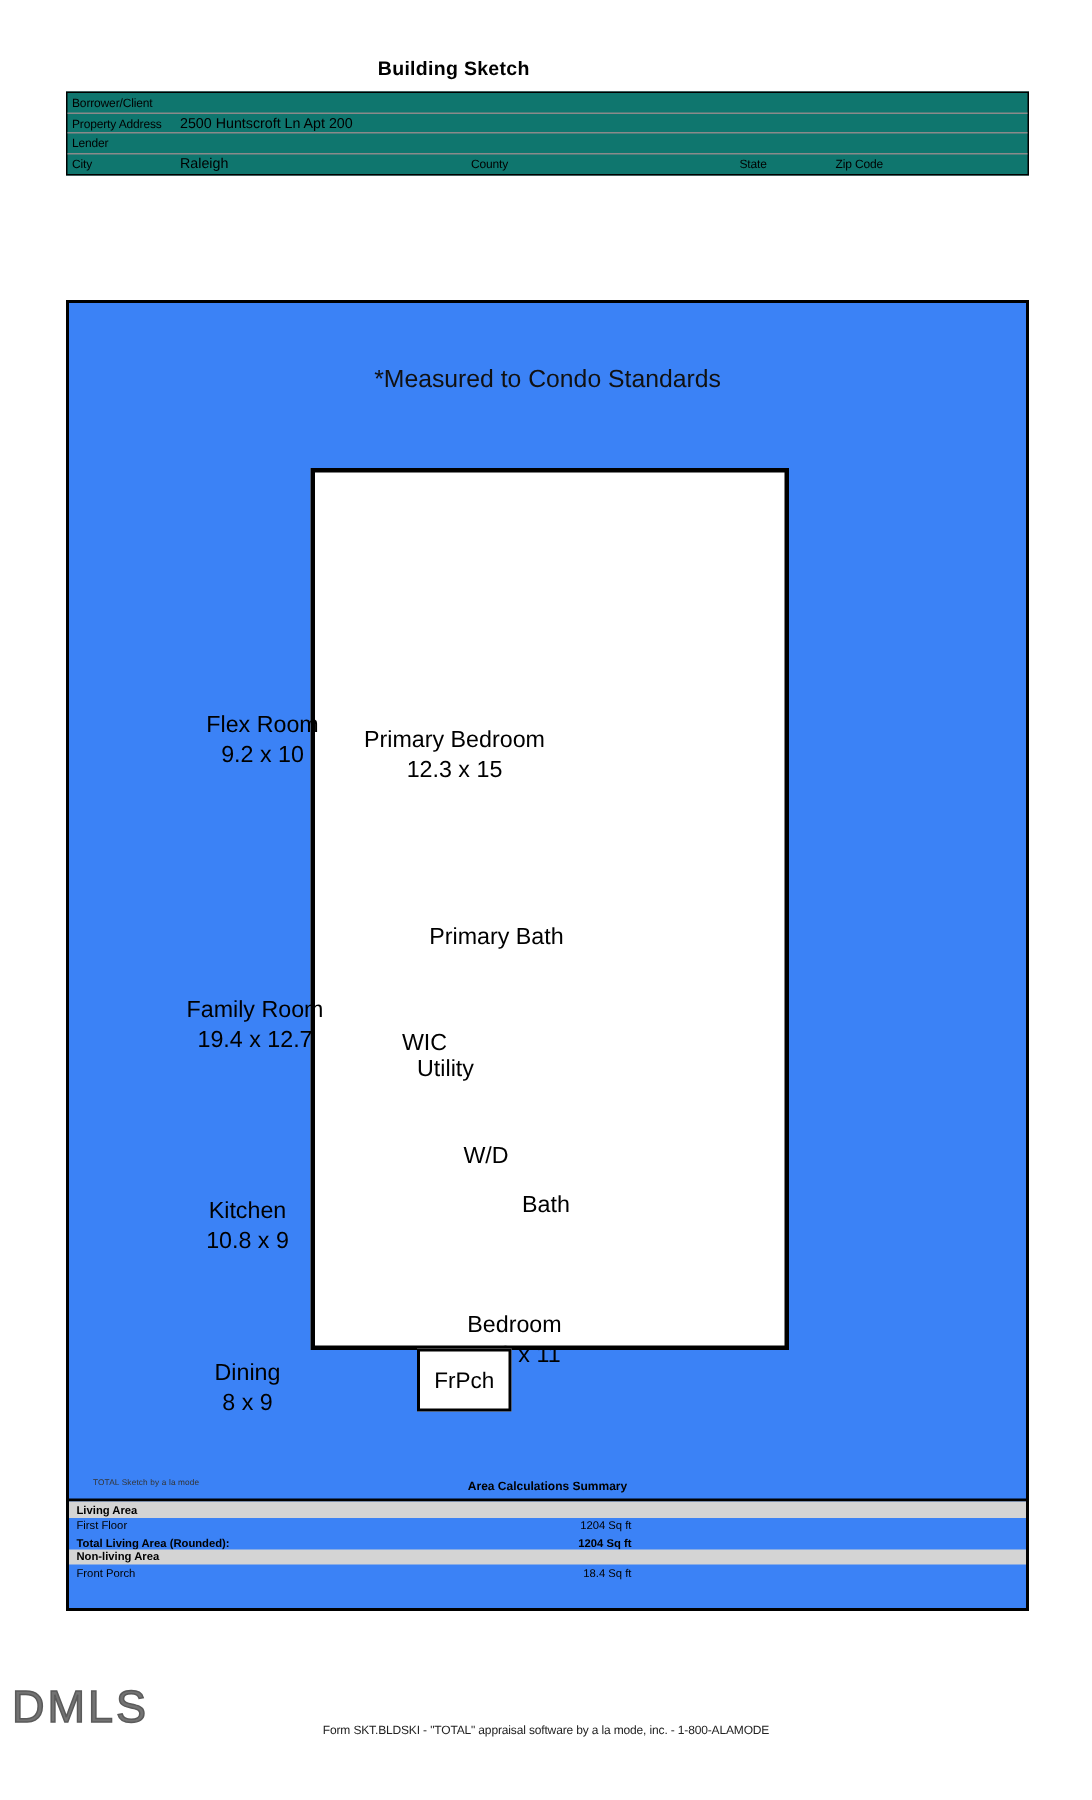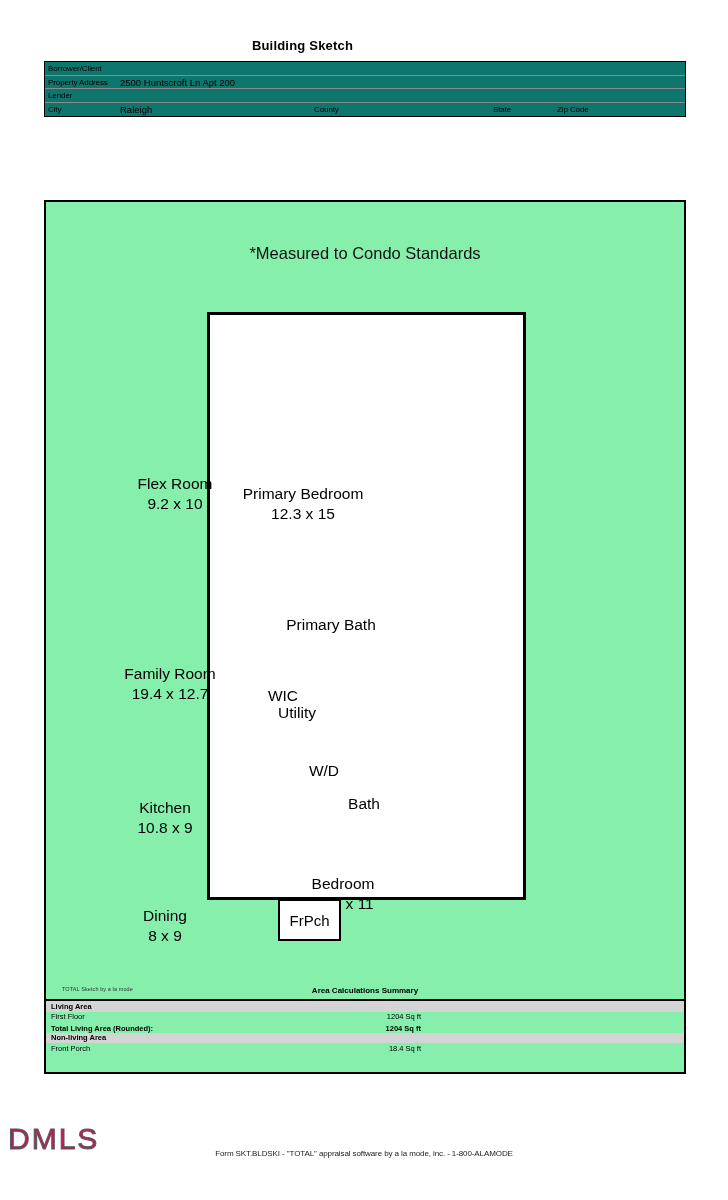--- a/index.html
+++ b/index.html
@@ -79,21 +79,21 @@
   .sub-zip    { left: 512px; }
 
   
   #sketch-frame {
     position: absolute;
     left: 44px;
     top: 200px;
     width: 642px;
     height: 874px;
     border: 2.5px solid #000;
-    background: #86efac;
+    background: #3b82f6;
     box-sizing: border-box;
   }
 
   #sketch-note {
     position: absolute;
     left: 0;
     top: 42px;
     width: 100%;
     text-align: center;
     font-size: 16.5px;
@@ -192,21 +192,21 @@
     white-space: nowrap;
   }
 
   
   #watermark {
     position: absolute;
     left: 8px;
     top: 1122px;
     font-size: 30px;
     letter-spacing: 2px;
-    color: #be185d;
+    color: #737373;
     -webkit-text-stroke: 1px #5a5a5a;
     font-family: "Liberation Sans", sans-serif;
     font-weight: 300;
     user-select: none;
   }
   #form-footer {
     position: absolute;
     left: 0;
     top: 1149px;
     width: 728px;

